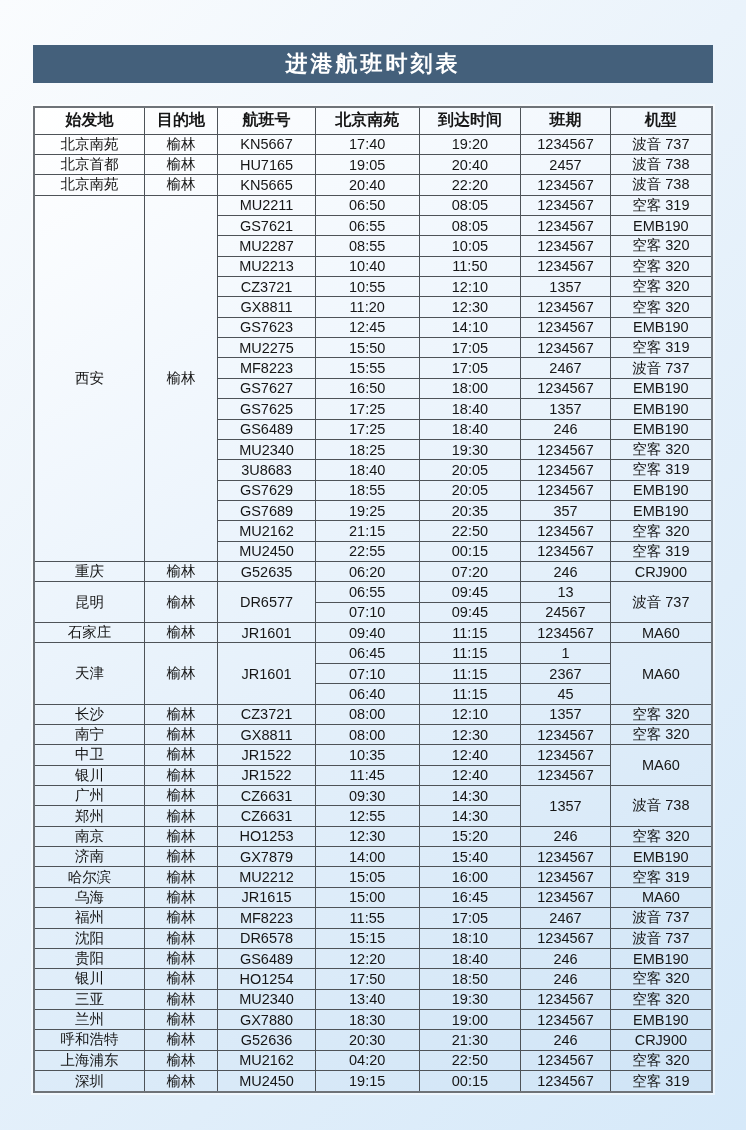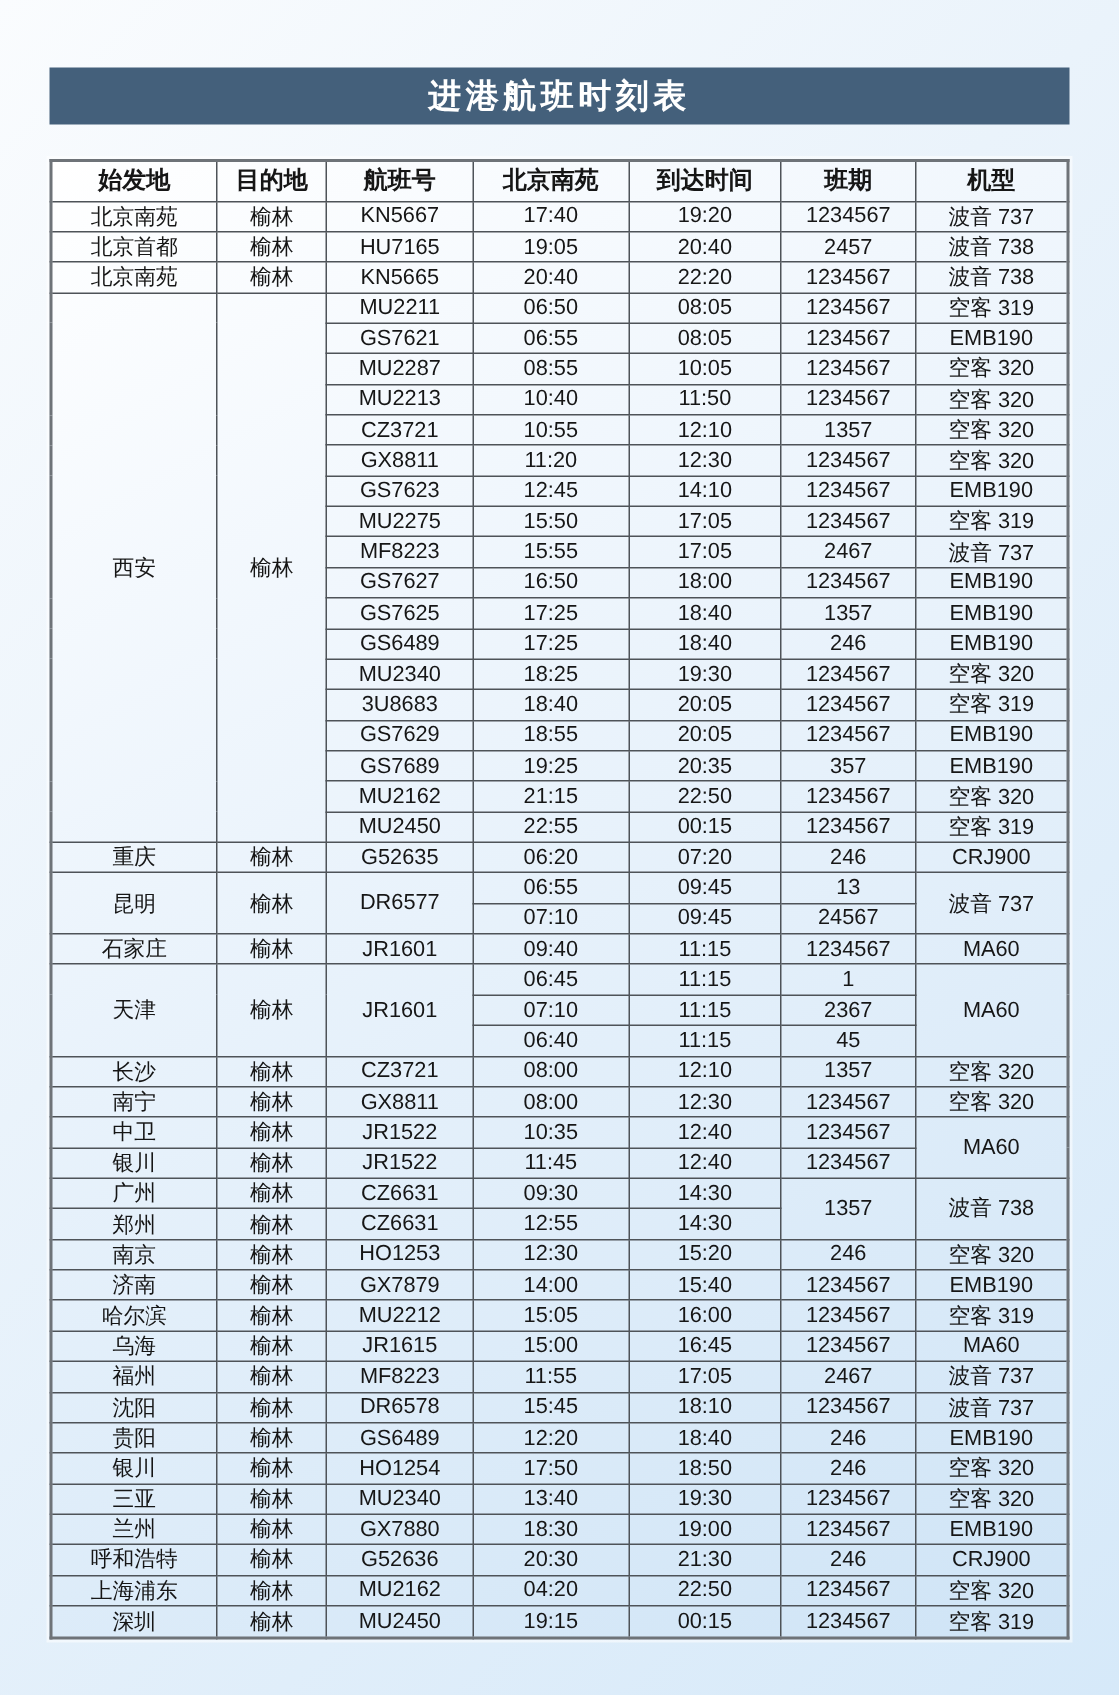--- a/index.html
+++ b/index.html
@@ -365,21 +365,21 @@
           <td>MF8223</td>
           <td>11:55</td>
           <td>17:05</td>
           <td>2467</td>
           <td>波音 737</td>
         </tr>
         <tr>
           <td>沈阳</td>
           <td>榆林</td>
           <td>DR6578</td>
-          <td>15:45</td>
+          <td>15:15</td>
           <td>18:10</td>
           <td>1234567</td>
           <td>波音 737</td>
         </tr>
         <tr>
           <td>贵阳</td>
           <td>榆林</td>
           <td>GS6489</td>
           <td>12:20</td>
           <td>18:40</td>

